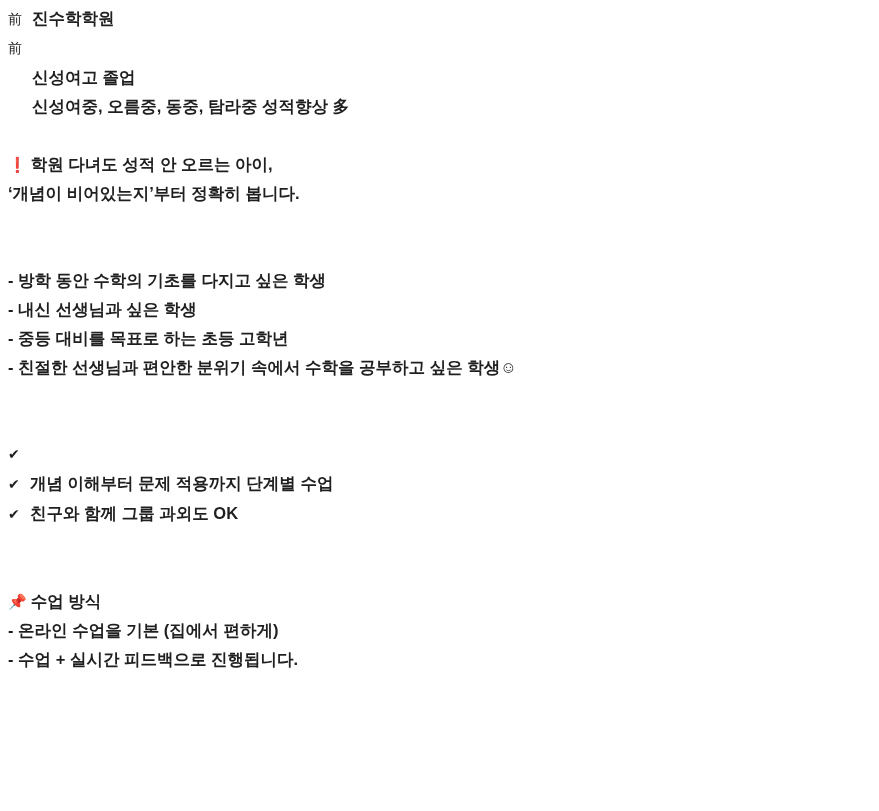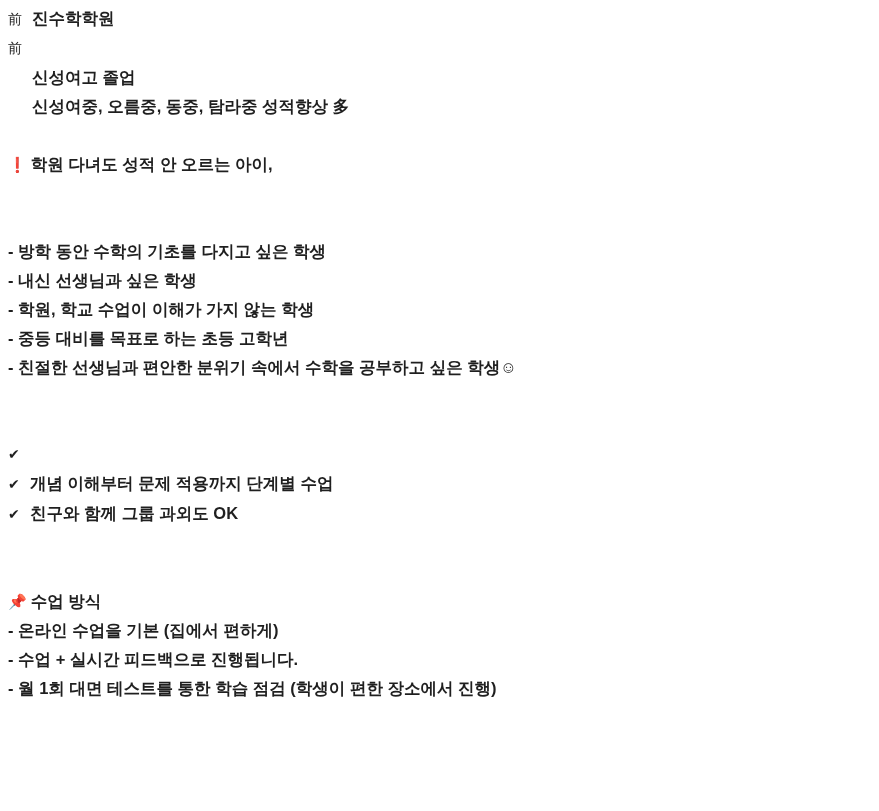--- a/index.html
+++ b/index.html
@@ -91,34 +91,34 @@
       </div>
     </div>
 
     <div class="spacer-lg"></div>
 
     <div class="block">
       <div class="line">
         <span class="marker bang">❗</span>
         <span class="txt">학원 다녀도 성적 안 오르는 아이,</span>
       </div>
+      <div class="line">
+        <span class="txt">‘개념이 비어있는지’부터 정확히 봅니다.</span>
+      </div>
     </div>
 
     <div class="spacer-lg"></div>
     <div class="spacer-md"></div>
 
     <div class="block">
       <div class="line">
         <span class="txt">- 방학 동안 수학의 기초를 다지고 싶은 학생</span>
       </div>
       <div class="line">
         <span class="txt">- 내신 선생님과 싶은 학생</span>
-      </div>
-      <div class="line">
-        <span class="txt">- 학원, 학교 수업이 이해가 가지 않는 학생</span>
       </div>
       <div class="line">
         <span class="txt">- 중등 대비를 목표로 하는 초등 고학년</span>
       </div>
       <div class="line">
         <span class="txt">- 친절한 선생님과 편안한 분위기 속에서 수학을 공부하고 싶은 학생☺</span>
       </div>
     </div>
 
     <div class="spacer-lg"></div>
@@ -145,22 +145,19 @@
       <div class="line">
         <span class="marker pin">📌</span>
         <span class="txt">수업 방식</span>
       </div>
       <div class="line">
         <span class="txt">- 온라인 수업을 기본 (집에서 편하게)</span>
       </div>
       <div class="line">
         <span class="txt">- 수업 + 실시간 피드백으로 진행됩니다.</span>
       </div>
-      <div class="line">
-        <span class="txt">- 월 1회 대면 테스트를 통한 학습 점검 (학생이 편한 장소에서 진행)</span>
-      </div>
     </div>
 
     <div class="spacer-lg"></div>
     <div class="spacer-md"></div>
 
   </div>
 </div>
 
 </body></html>

